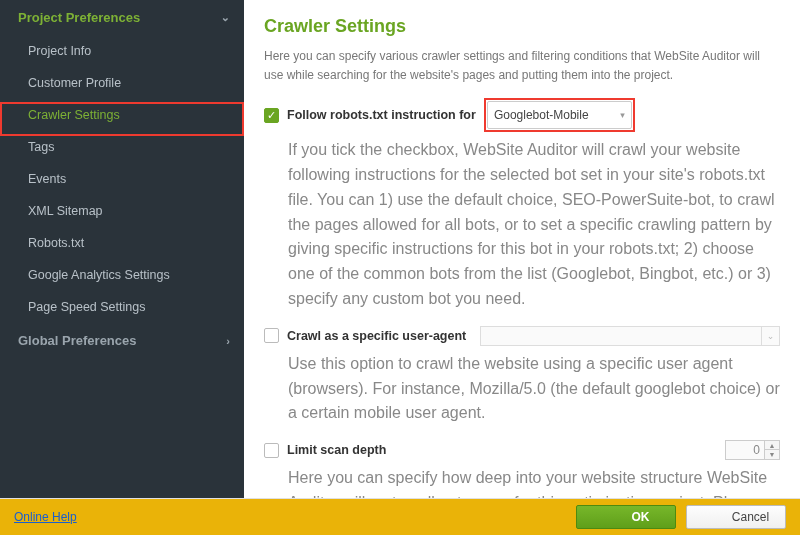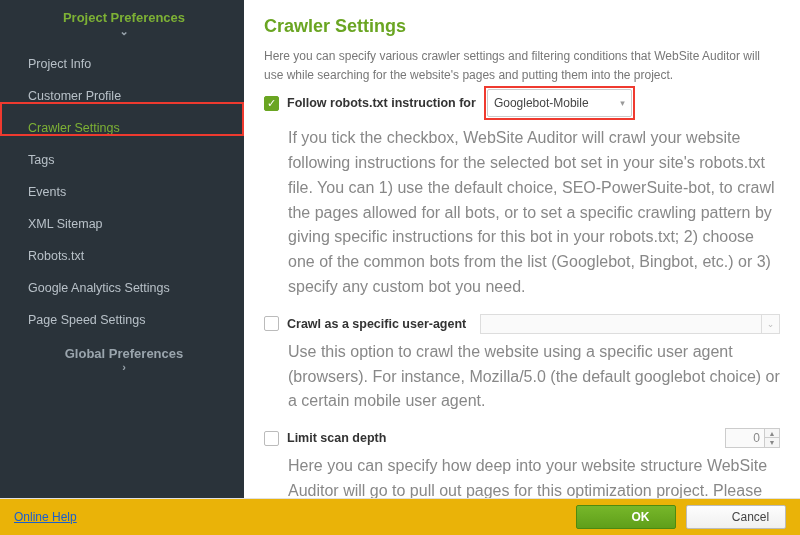--- a/index.html
+++ b/index.html
@@ -2,32 +2,32 @@
 <html><head>
 <meta charset="utf-8">
 <style>
   * { box-sizing: border-box; margin: 0; padding: 0; }
   body { font-family: "Lucida Grande", "Segoe UI", Arial, sans-serif; font-size: 12px; color: #444; background: #fff; width: 800px; height: 535px; overflow: hidden; position: relative; }
 
   .container { display: flex; height: 498px; }
 
   
   .sidebar { width: 244px; background: #2a333a; color: #b8c1c8; display: flex; flex-direction: column; }
-  .sidebar .section-header { display: flex; align-items: center; justify-content: space-between; padding: 10px 14px 10px 18px; font-size: 13px; font-weight: 600; cursor: pointer; color: #7db135; flex-direction: column; }
+  .sidebar .section-header { display: flex; align-items: center; justify-content: space-between; padding: 10px 14px 10px 18px; font-size: 13px; font-weight: 600; cursor: pointer; color: #7db135; }
   .sidebar .section-header.muted { color: #9aa5ad; }
   .sidebar .nav { list-style: none; }
   .sidebar .nav li { padding: 9px 14px 9px 28px; font-size: 12.5px; color: #b8c1c8; cursor: pointer; }
   .sidebar .nav li.active { color: #7db135; }
   .sidebar .highlight-box { border: 2px solid #ef3a2f; position: absolute; left: 0; top: 102px; width: 244px; height: 34px; pointer-events: none; }
   .chevron { font-size: 11px; color: #9aa5ad; }
 
   
   .main { flex: 1; padding: 16px 20px 0 20px; overflow-y: auto; }
   .main h1 { font-size: 18px; font-weight: 600; color: #6aa522; margin-bottom: 10px; }
-  .main .intro { color: #777; line-height: 1.55; margin-bottom: 2px; font-size: 12px; }
+  .main .intro { color: #777; line-height: 1.55; margin-bottom: 14px; font-size: 12px; }
 
   .tabs { display: flex; gap: 12px; margin-bottom: 14px; flex-wrap: wrap; }
   .tabs span { font-size: 12.5px; font-weight: 700; color: #555; border-bottom: 1px dashed #999; padding-bottom: 1px; cursor: pointer; white-space: nowrap; }
   .tabs span.active { color: #6aa522; border-bottom-color: #6aa522; }
 
   .opt { margin-bottom: 14px; }
   .opt-head { display: flex; align-items: center; gap: 8px; margin-bottom: 6px; }
   .chk { width: 15px; height: 15px; border: 1px solid #bbb; border-radius: 2px; display: inline-flex; align-items: center; justify-content: center; background: #fff; cursor: pointer; flex-shrink: 0; }
   .chk.checked { background: #6aa522; border-color: #6aa522; color: #fff; font-size: 11px; line-height: 1; }
   .opt-label { font-size: 12.5px; font-weight: 700; color: #333; }

